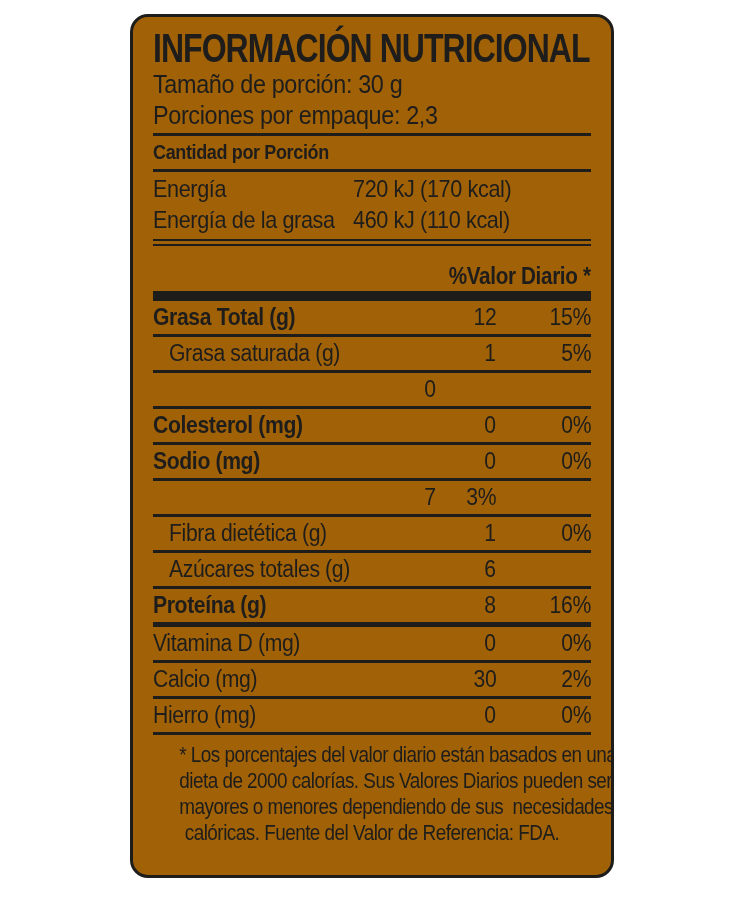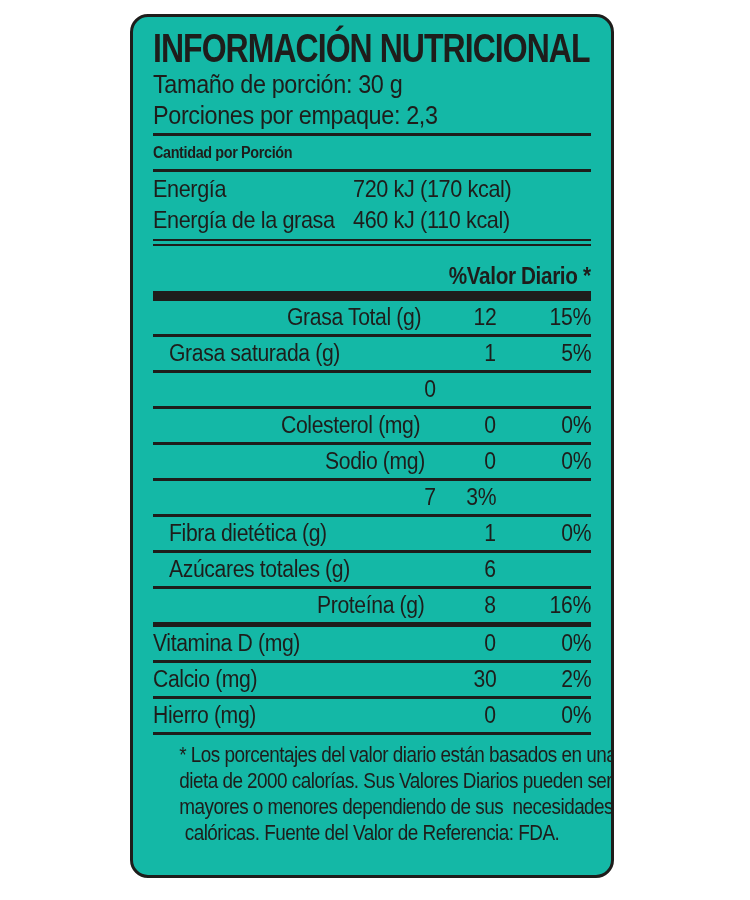--- a/index.html
+++ b/index.html
@@ -2,49 +2,49 @@
 <html><head>
 <meta charset="utf-8">
 <style>
   * { margin:0; padding:0; box-sizing:border-box; }
   html,body { width:750px; height:900px; background:#ffffff;
               font-family:"Liberation Sans","DejaVu Sans",sans-serif; color:#1e1d1b; }
   .canvas { position:relative; width:750px; height:900px; background:#fff; overflow:hidden; }
 
   .label-box {
     position:absolute; left:130px; top:14px; width:484px; height:864px;
-    border:3px solid #1e1d1b; border-radius:18px; background:#14b8a6;
+    border:3px solid #1e1d1b; border-radius:18px; background:#a16207;
     padding:10px 20px 12px 20px; overflow:hidden;
   }
 
   .cond  { display:inline-block; transform:scaleX(.90); transform-origin:0 50%; white-space:nowrap; }
   .condR { display:inline-block; transform:scaleX(.90); transform-origin:100% 50%; white-space:nowrap; }
 
   .title {
     font-size:40px; font-weight:700; letter-spacing:-1.2px; line-height:42px;
     transform:scaleX(.80); transform-origin:0 50%; white-space:nowrap;
   }
   .serving { font-size:26px; line-height:31px; letter-spacing:-.4px; }
 
   .rule      { border-top:3px solid #1e1d1b; margin-top:2px; }
   .rule-dbl  { height:7px; border-top:2.5px solid #1e1d1b; border-bottom:2px solid #1e1d1b; }
   .bar-thick { height:10px; background:#1e1d1b; }
 
-  .section-head { font-size:16px; font-weight:700; line-height:33px; letter-spacing:-.4px; }
+  .section-head { font-size:20px; font-weight:700; line-height:33px; letter-spacing:-.4px; }
 
   .energy-row { display:grid; grid-template-columns:200px 1fr; font-size:24px; line-height:31px; letter-spacing:-.4px; }
   .energy-rows { padding:1px 0 4px 0; }
 
   .dv-head { text-align:right; font-size:23px; font-weight:700; line-height:28px; padding:16px 0 1px 0; letter-spacing:-.4px; }
 
   .row { display:grid; grid-template-columns:1fr 60px 95px; align-items:baseline;
          font-size:23.5px; line-height:33px; border-bottom:3px solid #1e1d1b; letter-spacing:-.4px; }
   .row .n { text-align:left; }
   .row .a , .row .p { text-align:right; }
-  .row.b .n { font-weight:400;text-align:right; }
+  .row.b .n { font-weight:700; }
   .row.i .n { padding-left:16px; }
   .row.thick { border-bottom-width:5px; }
 
   .footnote { margin-top:7px; text-align:center; }
   .fn-line { font-size:21.5px; line-height:26px; letter-spacing:-.6px; white-space:pre;
              transform:scaleX(.88); transform-origin:50% 50%; }
 </style>
 </head>
 <body>
 

